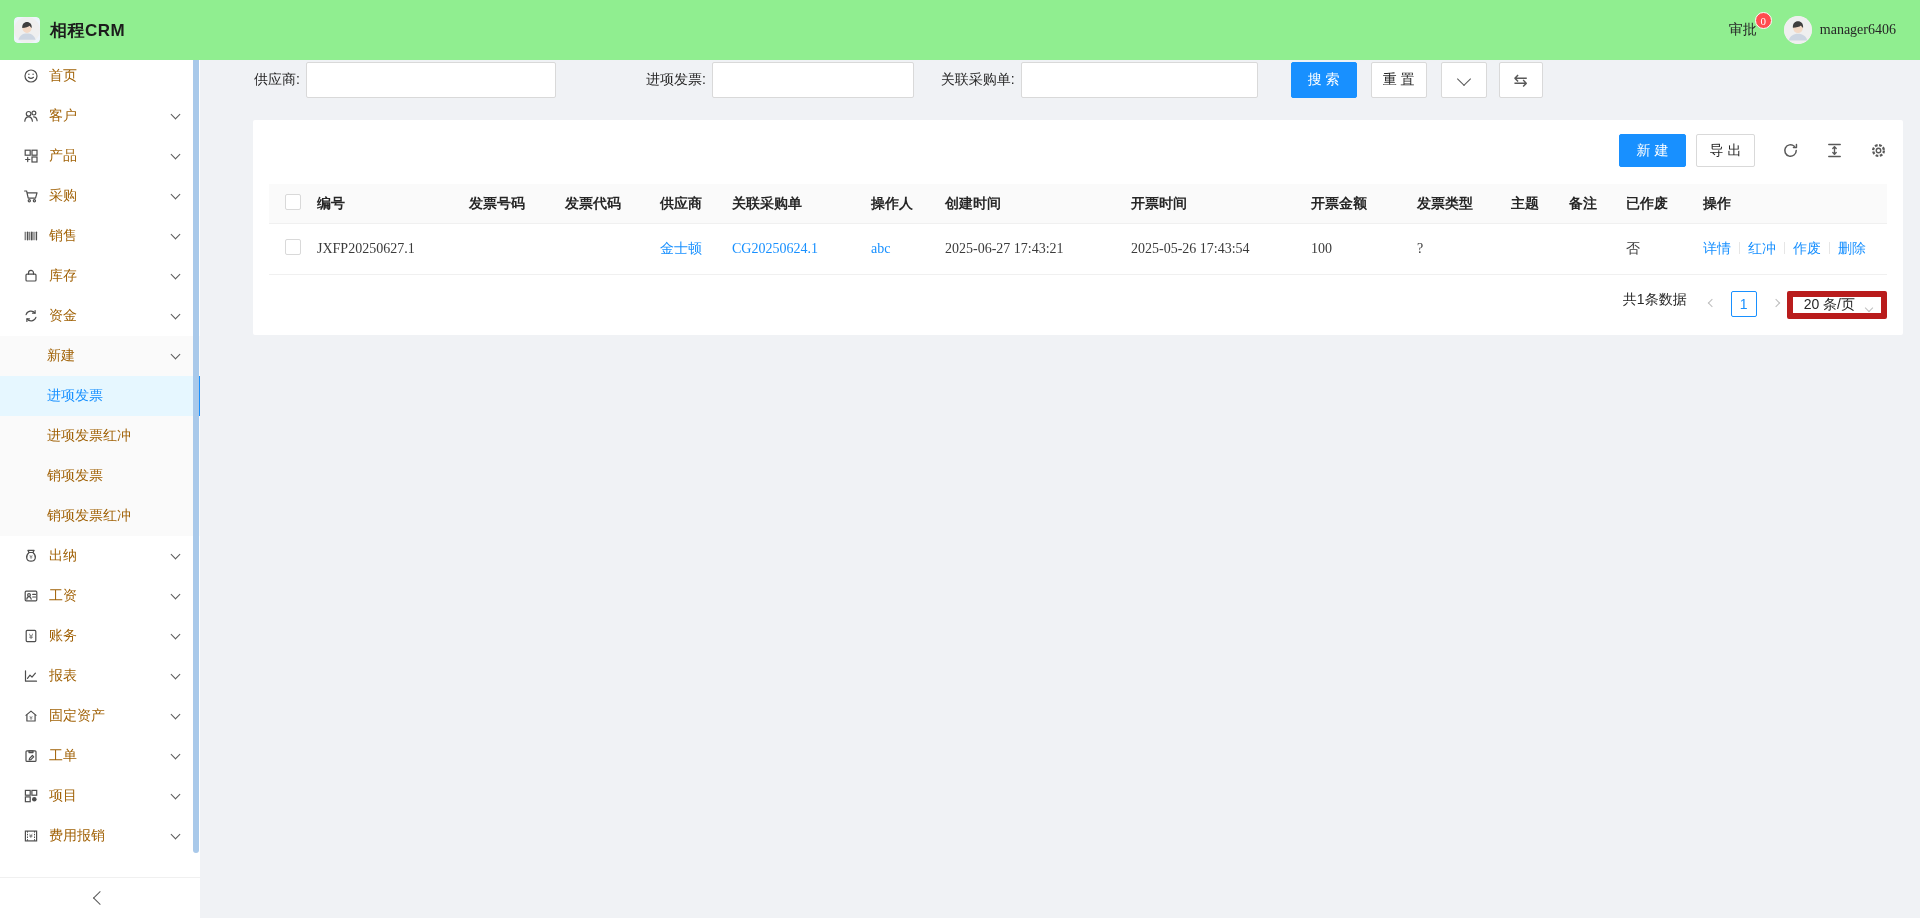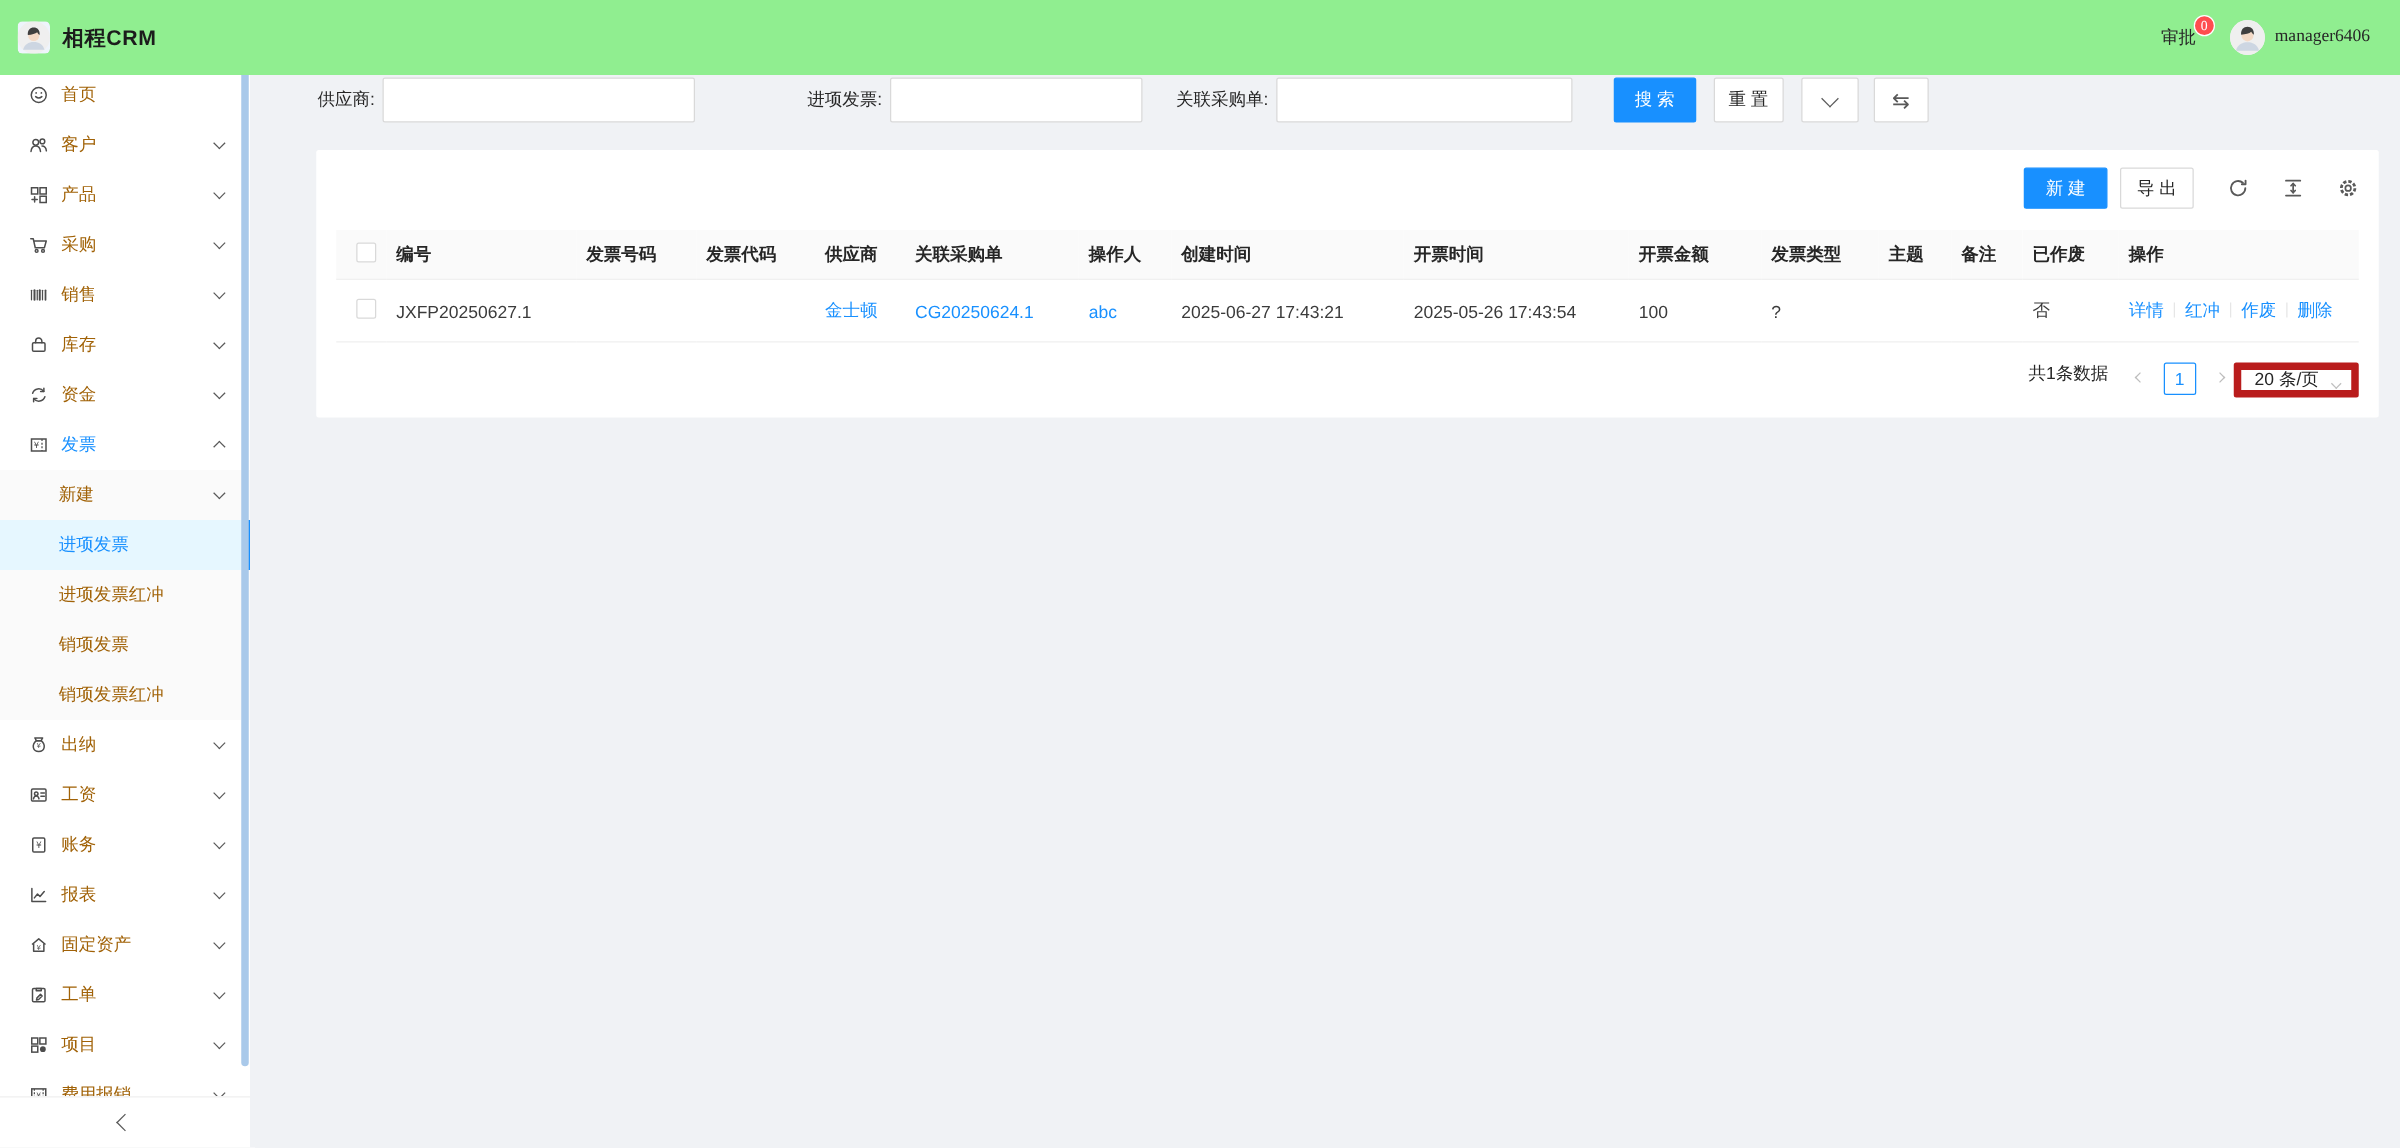--- a/index.html
+++ b/index.html
@@ -72,21 +72,21 @@
   .btn.sm { height:33px; }
   .create-btn { width:67px; }
   .export-btn { width:59px; margin-left:10px; }
   .tool-icon { margin-left:27px; width:17px; height:17px; color:#595959; cursor:pointer; flex:0 0 auto; }
 
   
   table.inv-table { width:100%; border-collapse:collapse; table-layout:fixed; margin-top:17px; font-size:14px; }
   .inv-table th { background:#fafafa; text-align:left; font-weight:bold; color:#262626;
     padding:10px 8px; border-bottom:1px solid #f0f0f0; white-space:nowrap; overflow:hidden; }
   .inv-table td { padding:15px 8px; color:#3b3b3b; border-bottom:1px solid #f0f0f0;
-    white-space:nowrap; overflow:hidden; }
+    white-space:nowrap; overflow:hidden;font-family:Liberation Serif, serif; }
   th.check-col, td.check-col { padding-left:16px; }
   .checkbox { width:16px; height:16px; border:1px solid #d9d9d9; border-radius:2px; background:#fff; cursor:pointer; }
   .link { color:#1890ff; cursor:pointer; }
   .act-divider { display:inline-block; width:1px; height:12px; background:#e6e6e6; margin:0 8px; vertical-align:-1px; }
 
   
   .pager { display:flex; justify-content:flex-end; align-items:flex-start; margin-top:16px; font-size:14px; color:#262626; }
   .pg-total { margin-right:14px; }
   .pg-arrow { width:22px; height:24px; display:inline-flex; align-items:center; justify-content:center;
     color:#bdbdbd; cursor:pointer; }
@@ -287,27 +287,20 @@
       </div>
 
       <div class="menu-item">
         <svg class="mi-icon" viewBox="0 0 16 16">
             <use href="#i-sync"></use>
           </svg>
         <span class="mi-label">资金</span>
         <span class="chev down"></span>
       </div>
 
-      <div class="menu-item parent-selected">
-        <svg class="mi-icon" viewBox="0 0 16 16">
-            <use href="#i-invoice"></use>
-          </svg>
-        <span class="mi-label">发票</span>
-        <span class="chev up"></span>
-      </div>
 
       <div class="menu-item menu-sub">
         <span class="mi-label">新建</span>
         <span class="chev down"></span>
       </div>
 
       <div class="menu-item menu-sub active">
         <span class="mi-label">进项发票</span>
       </div>
 

